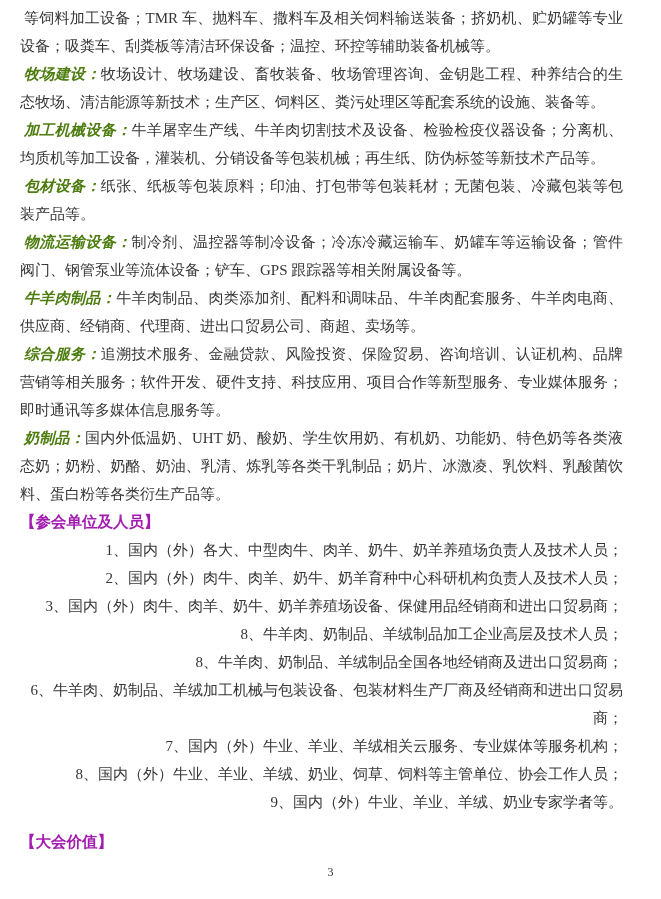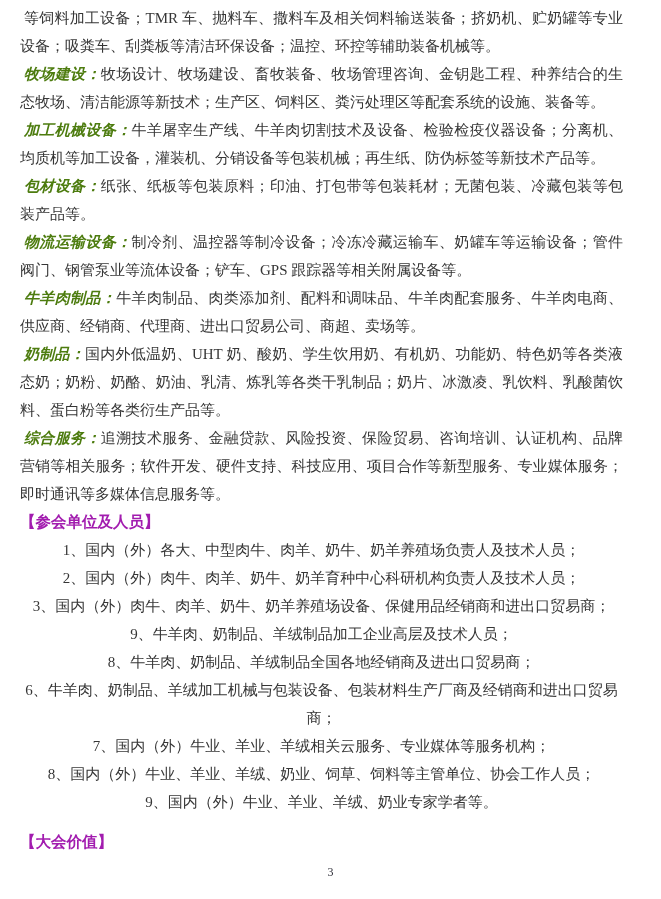--- a/index.html
+++ b/index.html
@@ -32,21 +32,21 @@
   }
   .red-heading {
     margin: 0;
     color: #a21caf;
     font-weight: bold;
     font-size: 15.5px;
     line-height: 28px;
   }
   .list-item {
     margin: 0;
-    text-align: center;
+    text-align: right;
   }
   .value-heading {
     margin-top: 12px;
   }
   .page-number {
     position: absolute;
     top: 862px;
     left: 0;
     right: 0;
     text-align: center;
@@ -66,30 +66,30 @@
 
   <p class="para"><span class="lead">加工机械设备：</span><span>牛羊屠宰生产线、牛羊肉切割技术及设备、检验检疫仪器设备；分离机、均质机等加工设备，灌装机、分销设备等包装机械；再生纸、防伪标签等新技术产品等。</span></p>
 
   <p class="para"><span class="lead">包材设备：</span><span>纸张、纸板等包装原料；印油、打包带等包装耗材；无菌包装、冷藏包装等包装产品等。</span></p>
 
   <p class="para"><span class="lead">物流运输设备：</span><span>制冷剂、温控器等制冷设备；冷冻冷藏运输车、奶罐车等运输设备；管件阀门、钢管泵业等流体设备；铲车、GPS 跟踪器等相关附属设备等。</span></p>
 
   <p class="para"><span class="lead">牛羊肉制品：</span><span>牛羊肉制品、肉类添加剂、配料和调味品、牛羊肉配套服务、牛羊肉电商、供应商、经销商、代理商、进出口贸易公司、商超、卖场等。</span></p>
 
 
+  <p class="para"><span class="lead">综合服务：</span><span>追溯技术服务、金融贷款、风险投资、保险贸易、咨询培训、认证机构、品牌营销等相关服务；软件开发、硬件支持、科技应用、项目合作等新型服务、专业媒体服务；即时通讯等多媒体信息服务等。</span></p>
+
   <p class="para"><span class="lead">奶制品：</span><span>国内外低温奶、UHT 奶、酸奶、学生饮用奶、有机奶、功能奶、特色奶等各类液态奶；奶粉、奶酪、奶油、乳清、炼乳等各类干乳制品；奶片、冰激凌、乳饮料、乳酸菌饮料、蛋白粉等各类衍生产品等。</span></p>
-
-  <p class="para"><span class="lead">综合服务：</span><span>追溯技术服务、金融贷款、风险投资、保险贸易、咨询培训、认证机构、品牌营销等相关服务；软件开发、硬件支持、科技应用、项目合作等新型服务、专业媒体服务；即时通讯等多媒体信息服务等。</span></p>
 
   <h2 class="red-heading">【参会单位及人员】</h2>
 
   <p class="list-item">1、国内（外）各大、中型肉牛、肉羊、奶牛、奶羊养殖场负责人及技术人员；</p>
   <p class="list-item">2、国内（外）肉牛、肉羊、奶牛、奶羊育种中心科研机构负责人及技术人员；</p>
   <p class="list-item">3、国内（外）肉牛、肉羊、奶牛、奶羊养殖场设备、保健用品经销商和进出口贸易商；</p>
-  <p class="list-item">9、牛羊肉、奶制品、羊绒制品加工企业高层及技术人员；</p>
+  <p class="list-item">8、牛羊肉、奶制品、羊绒制品加工企业高层及技术人员；</p>
   <p class="list-item">8、牛羊肉、奶制品、羊绒制品全国各地经销商及进出口贸易商；</p>
   <p class="list-item">6、牛羊肉、奶制品、羊绒加工机械与包装设备、包装材料生产厂商及经销商和进出口贸易商；</p>
   <p class="list-item">7、国内（外）牛业、羊业、羊绒相关云服务、专业媒体等服务机构；</p>
   <p class="list-item">8、国内（外）牛业、羊业、羊绒、奶业、饲草、饲料等主管单位、协会工作人员；</p>
   <p class="list-item">9、国内（外）牛业、羊业、羊绒、奶业专家学者等。</p>
 
   <h2 class="red-heading value-heading">【大会价值】</h2>
 
   <div class="page-number">3</div>
 

